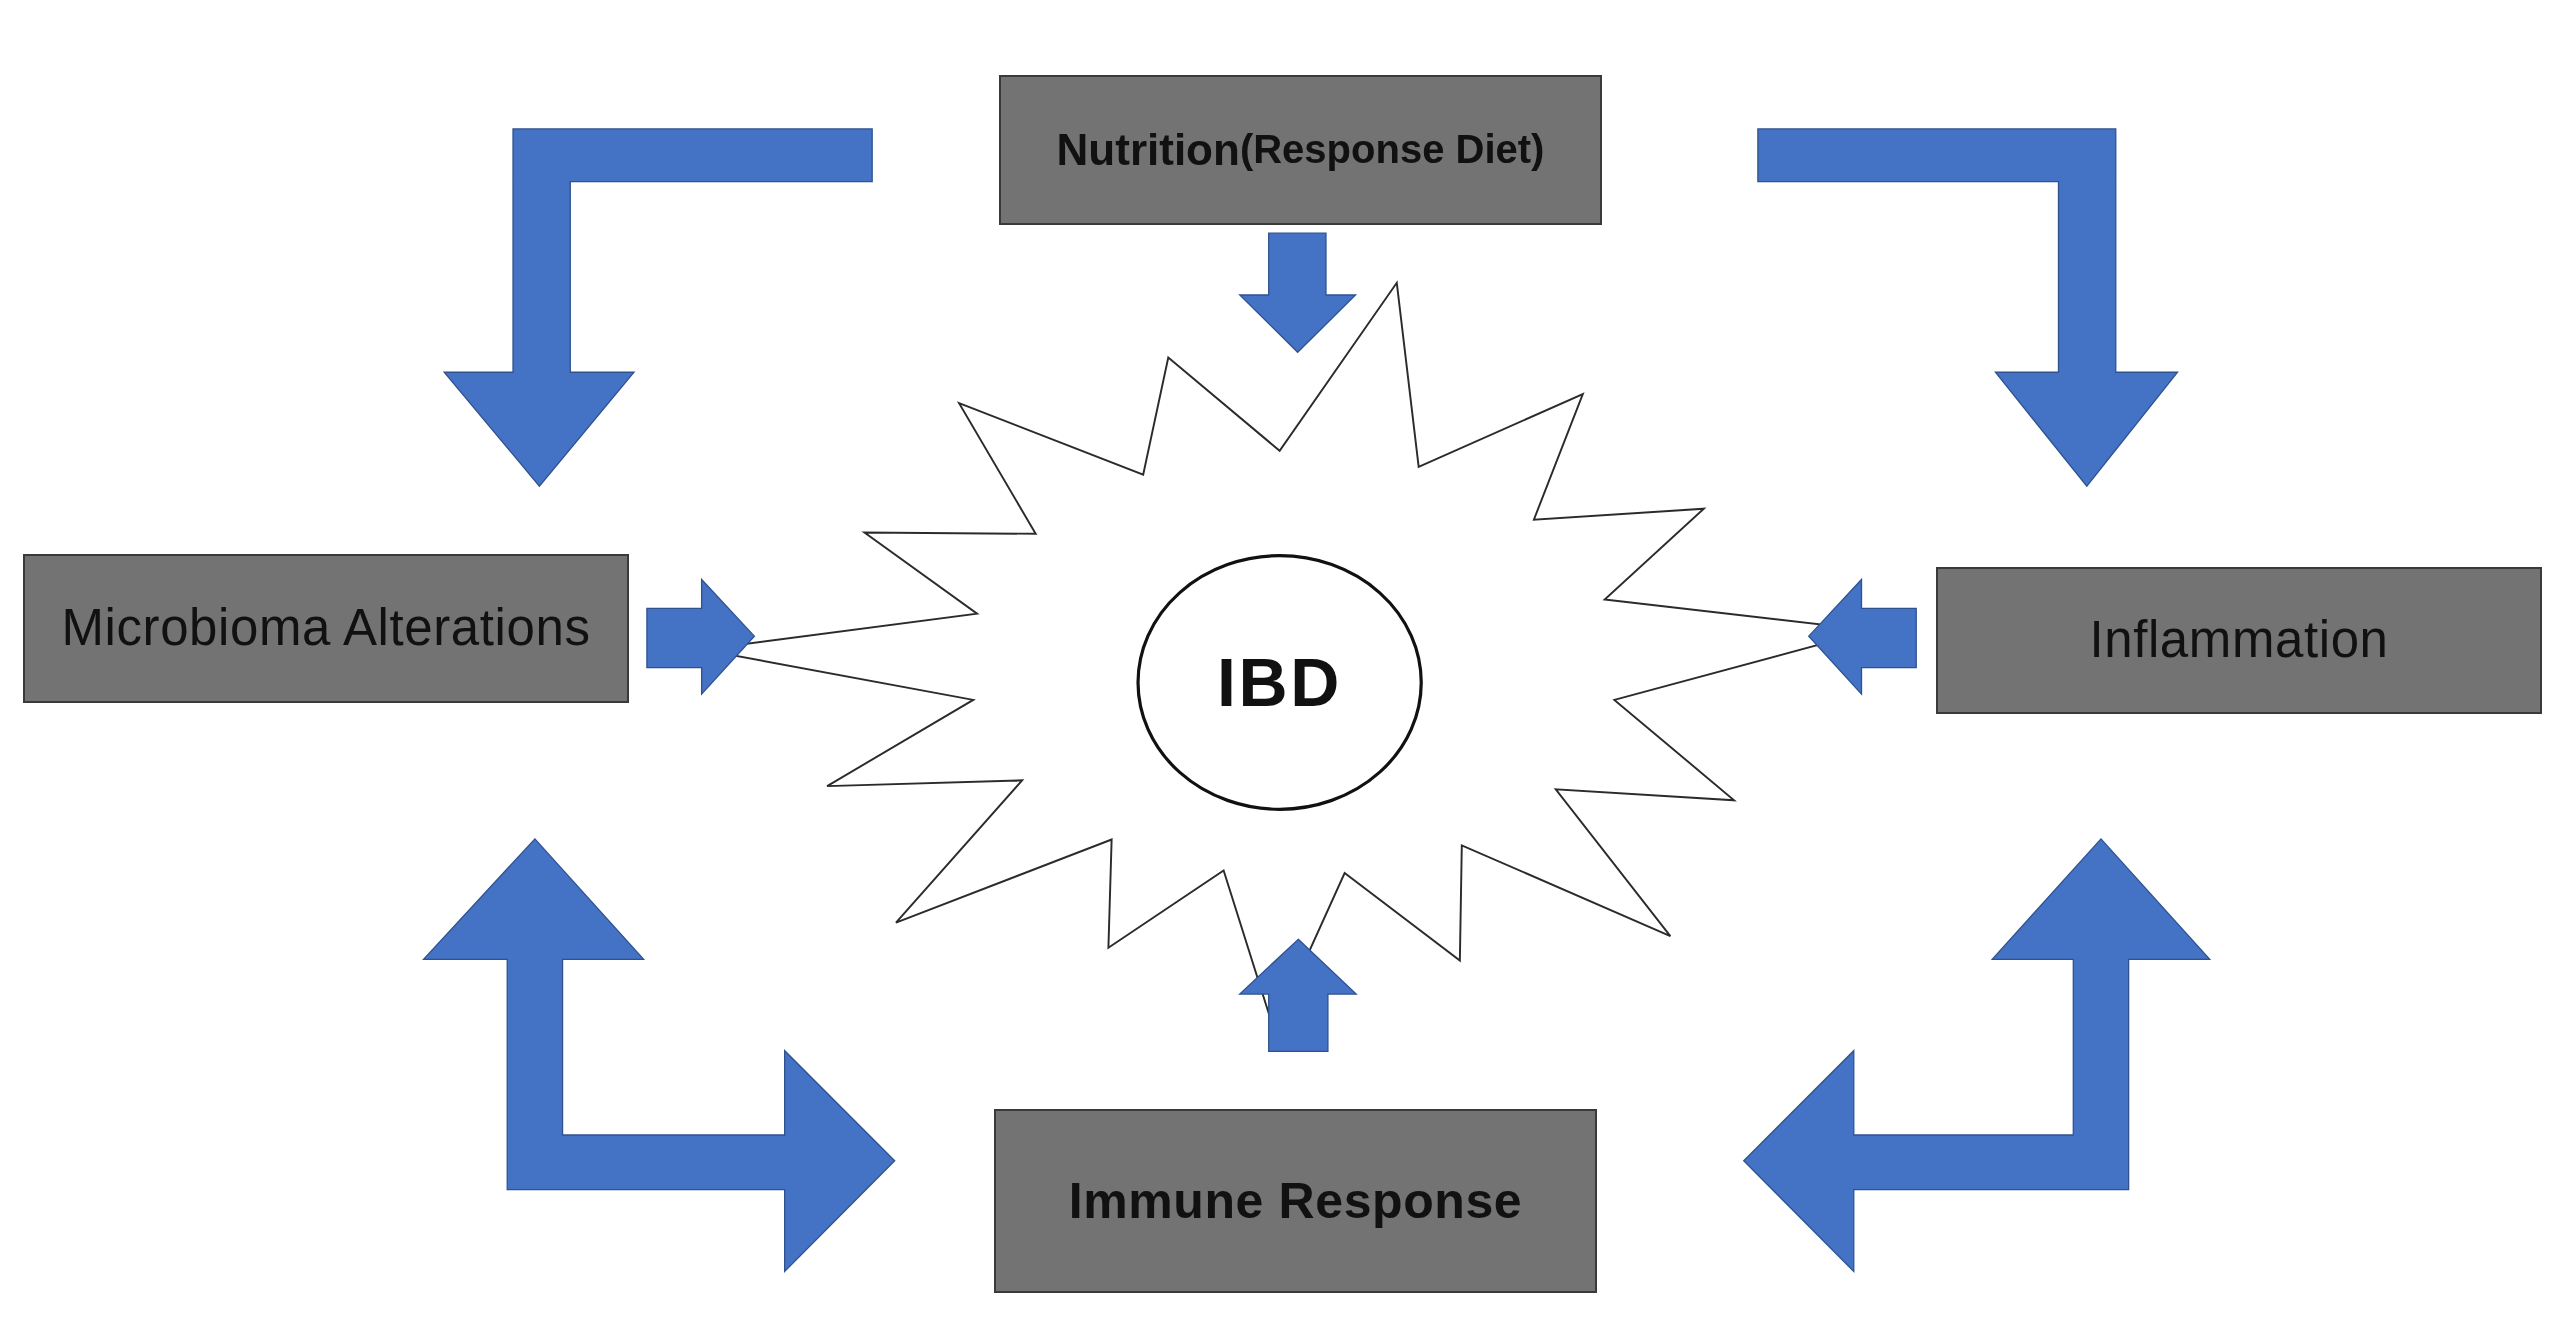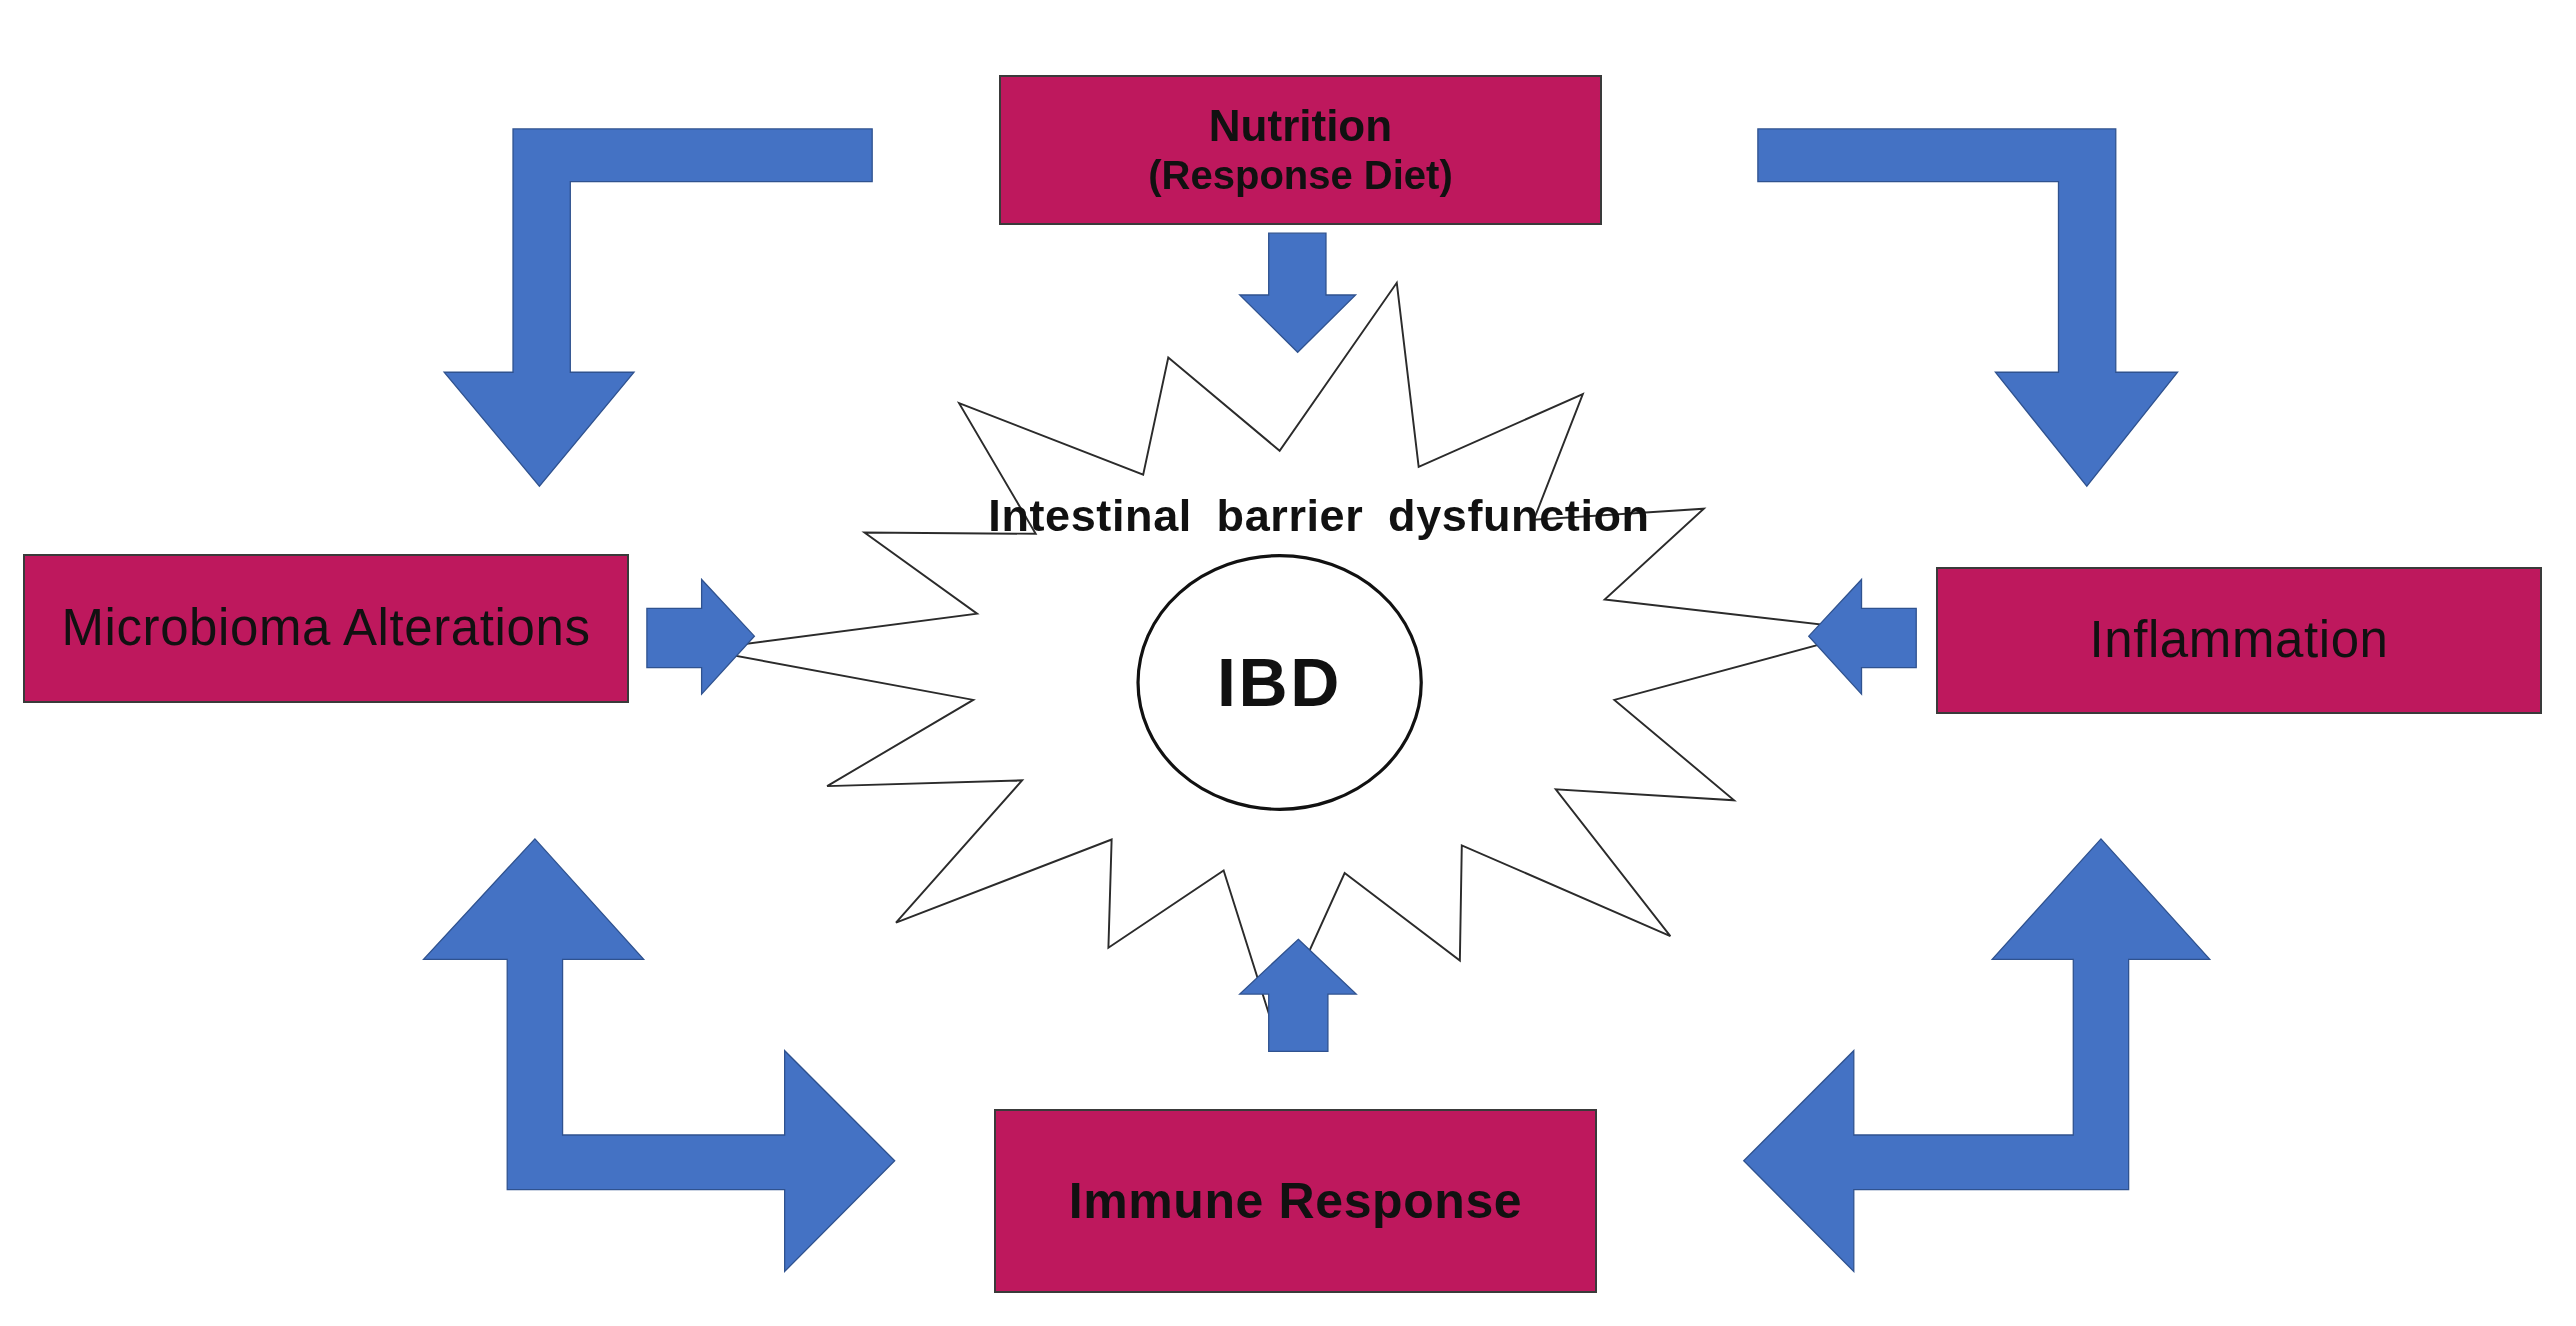--- a/index.html
+++ b/index.html
@@ -16,23 +16,23 @@
     background:var(--color-background);
     font-family:"Liberation Sans", sans-serif;
     color:var(--color-text);
     overflow:hidden;
   }
   .stage{position:relative;width:2576px;height:1327px;}
   .layer-svg{position:absolute;left:0;top:0;width:2576px;height:1327px;}
   .node-box{
     position:absolute;
     box-sizing:border-box;
-    background:#be185d;
+    background:#737373;
     border:2.6px solid var(--color-box-border);
-    display:flex;flex-direction:column;
+    display:flex;flex-direction:row;
     align-items:center;justify-content:center;
     text-align:center;
     line-height:1.18;
   }
   .lbl-regular{font-weight:400;font-size:51px;letter-spacing:0.6px;}
   .lbl-bold{font-weight:700;font-size:50px;letter-spacing:0.6px;}
   .nutrition-line1{font-weight:700;font-size:44px;}
   .nutrition-line2{font-weight:700;font-size:40px;}
   .burst-label{
     position:absolute;
@@ -89,18 +89,17 @@
   </div>
 
   <div class="node-box" style="left:1936px;top:567px;width:606px;height:147px;">
     <div class="lbl-regular">Inflammation</div>
   </div>
 
   <div class="node-box" style="left:994px;top:1109px;width:603px;height:184px;">
     <div class="lbl-bold">Immune Response</div>
   </div>
 
-  <div class="burst-label">Intestinal barrier dysfunction</div>
 
   <div class="ibd-label">IBD</div>
 
 </div>
 
 
 </body></html>

